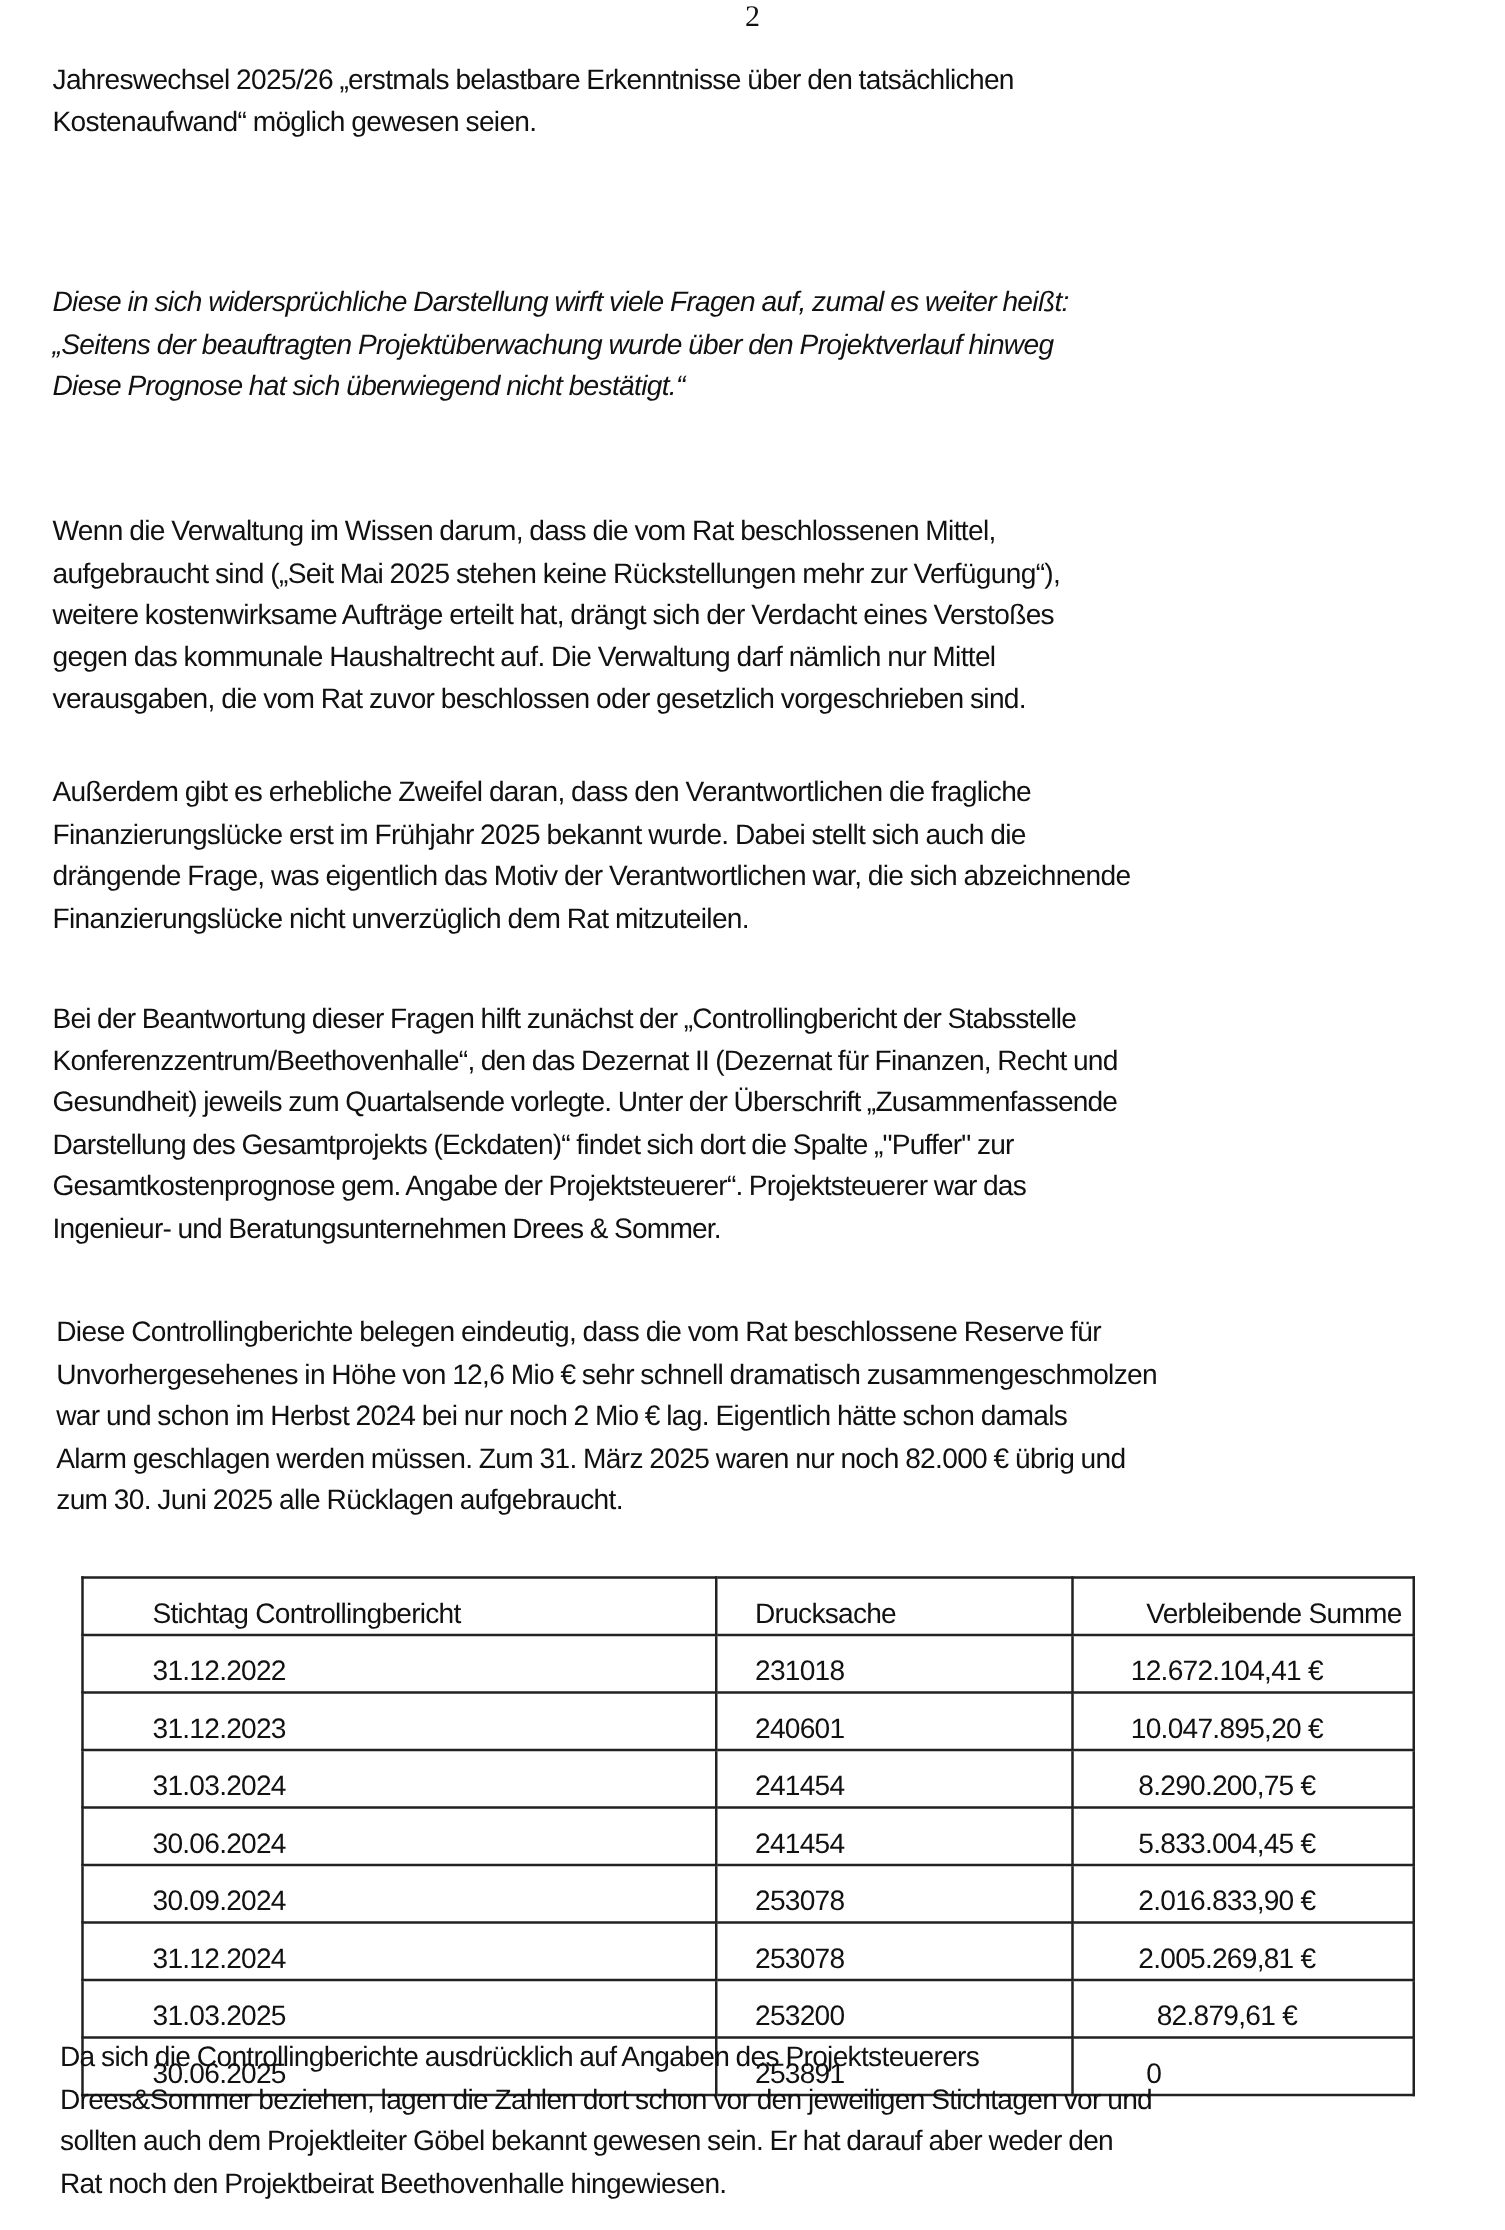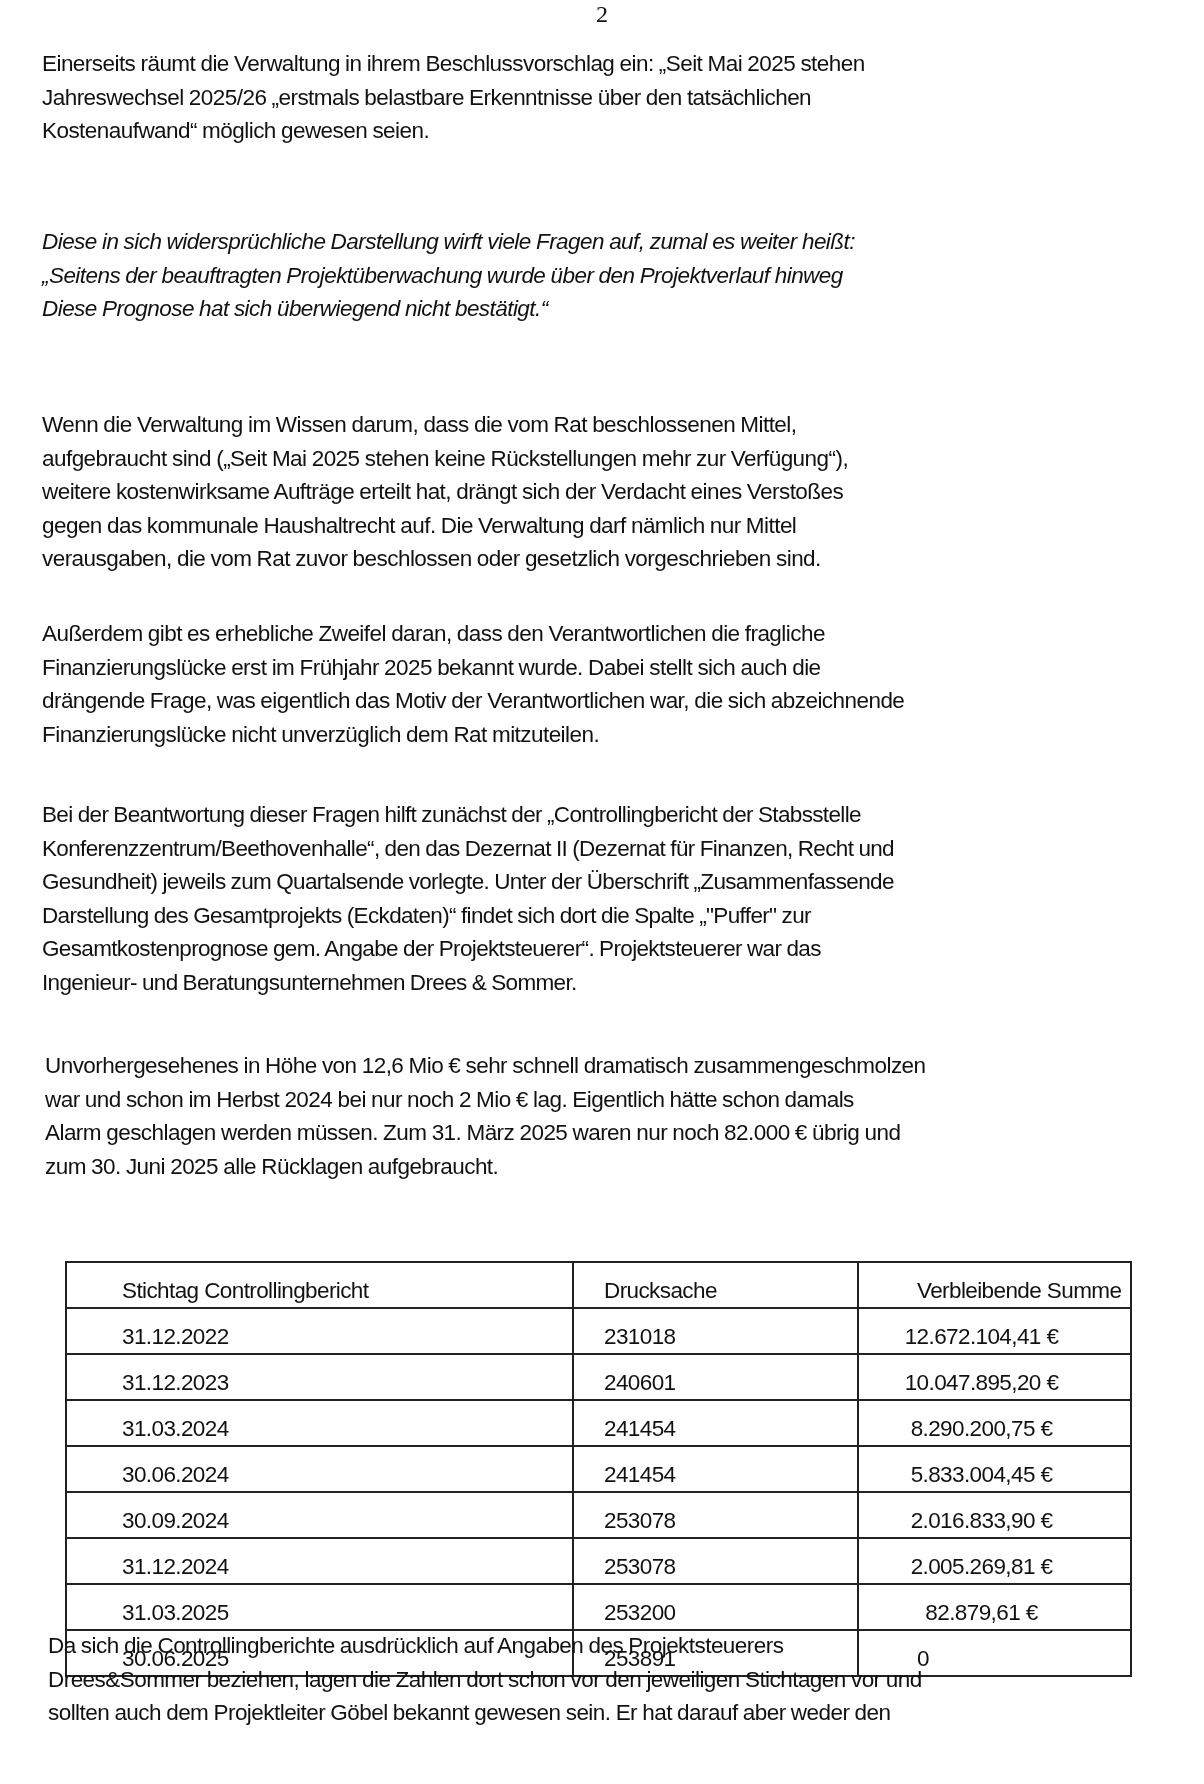--- a/index.html
+++ b/index.html
@@ -43,21 +43,20 @@
   table.ledger .c3 .amt { display: inline-block; width: 245px; text-align: center; }
   table.ledger .c3 .zero { display: inline-block; padding-left: 58px; }
   table.ledger th.c3 { padding-left: 58px; }
 </style>
 </head>
 <body>
 
 <div class="page-number">2</div>
 
 <div id="p1" class="para">
-    <span class="line">Einerseits räumt die Verwaltung in ihrem Beschlussvorschlag ein: „Seit Mai 2025 stehen</span>
     <span class="line">Jahreswechsel 2025/26 „erstmals belastbare Erkenntnisse über den tatsächlichen</span>
     <span class="line">Kostenaufwand“ möglich gewesen seien.</span>
   </div>
 <div id="p2" class="para">
     <span class="line">Diese in sich widersprüchliche Darstellung wirft viele Fragen auf, zumal es weiter heißt:</span>
     <span class="line">„Seitens der beauftragten Projektüberwachung wurde über den Projektverlauf hinweg</span>
     <span class="line">Diese Prognose hat sich überwiegend nicht bestätigt.“</span>
   </div>
 <div id="p3" class="para">
     <span class="line">Wenn die Verwaltung im Wissen darum, dass die vom Rat beschlossenen Mittel,</span>
@@ -74,20 +73,21 @@
   </div>
 <div id="p5" class="para">
     <span class="line">Bei der Beantwortung dieser Fragen hilft zunächst der „Controllingbericht der Stabsstelle</span>
     <span class="line">Konferenzzentrum/Beethovenhalle“, den das Dezernat II (Dezernat für Finanzen, Recht und</span>
     <span class="line">Gesundheit) jeweils zum Quartalsende vorlegte. Unter der Überschrift „Zusammenfassende</span>
     <span class="line">Darstellung des Gesamtprojekts (Eckdaten)“ findet sich dort die Spalte „"Puffer" zur</span>
     <span class="line">Gesamtkostenprognose gem. Angabe der Projektsteuerer“.  Projektsteuerer war das</span>
     <span class="line">Ingenieur- und Beratungsunternehmen Drees &amp; Sommer.</span>
   </div>
 <div id="p6" class="para">
+    <span class="line">Diese Controllingberichte belegen eindeutig, dass die vom Rat beschlossene Reserve für</span>
     <span class="line">Unvorhergesehenes in Höhe von 12,6 Mio € sehr schnell dramatisch zusammengeschmolzen</span>
     <span class="line">war und schon im Herbst 2024 bei nur noch 2 Mio € lag. Eigentlich hätte schon damals</span>
     <span class="line">Alarm geschlagen werden müssen. Zum 31. März 2025 waren nur noch 82.000 € übrig und</span>
     <span class="line">zum 30. Juni 2025 alle Rücklagen aufgebraucht.</span>
   </div>
 
 <table class="ledger">
   <thead>
     <tr>
       <th class="c1">Stichtag Controllingbericht</th>
@@ -136,13 +136,14 @@
         <td class="c2">253891</td>
         <td class="c3"><span class="zero">0</span></td>
       </tr>
     </tbody>
 </table>
 
 <div id="p7" class="para">
     <span class="line">Da sich die Controllingberichte ausdrücklich auf Angaben des Projektsteuerers</span>
     <span class="line">Drees&amp;Sommer beziehen, lagen die Zahlen dort schon vor den jeweiligen Stichtagen vor und</span>
     <span class="line">sollten auch dem Projektleiter Göbel bekannt gewesen sein. Er hat darauf aber weder den</span>
+    <span class="line">Rat noch den Projektbeirat Beethovenhalle hingewiesen.</span>
   </div>
 
 </body></html>

